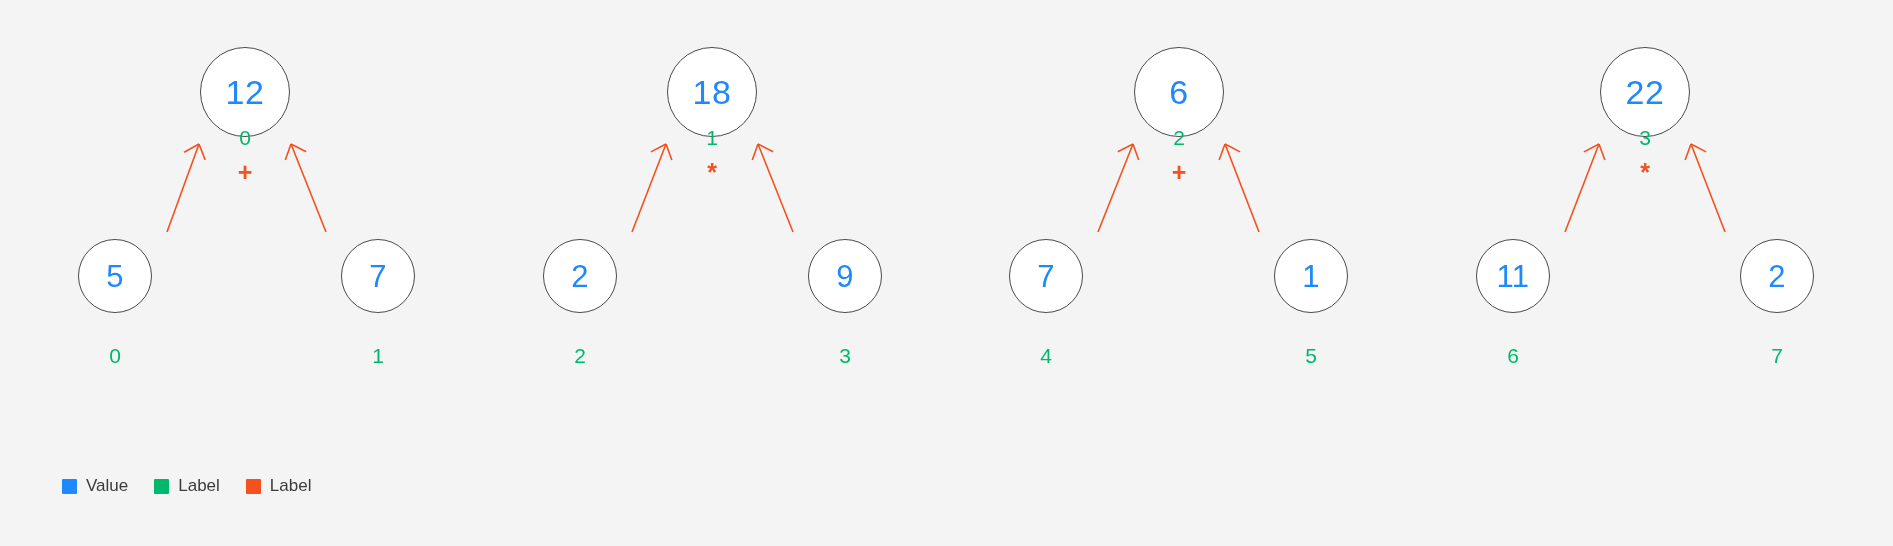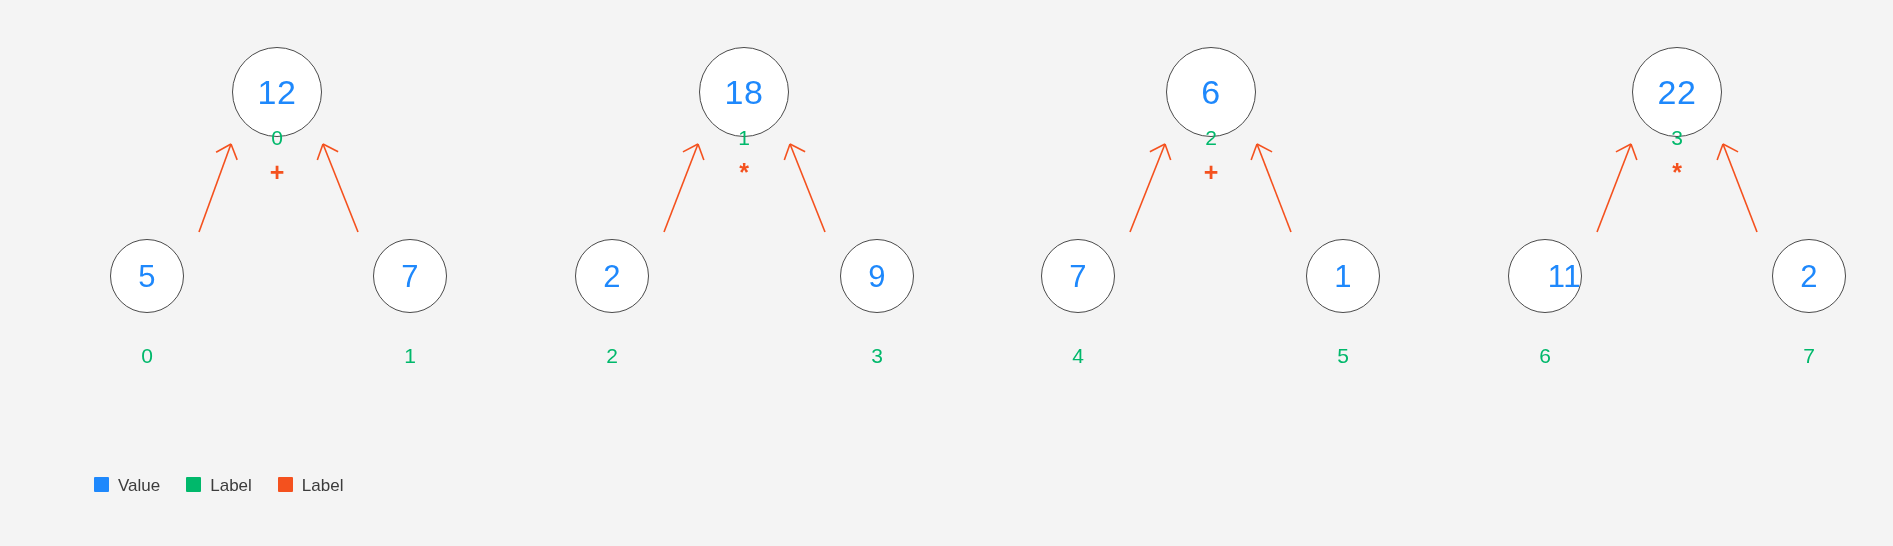--- a/index.html
+++ b/index.html
@@ -3,21 +3,21 @@
 <meta charset="utf-8">
 <style>
   html,body{margin:0;padding:0;}
   body{
     width:1893px;height:546px;
     background:#f4f4f4;
     font-family:"Liberation Sans", sans-serif;
     overflow:hidden;
     position:relative;
   }
-  #canvas{position:absolute;inset:0;margin-left:32px;}
+  #canvas{position:absolute;inset:0;}
   .svg-layer{position:absolute;left:0;top:0;width:1893px;height:546px;pointer-events:none;}
 
   .node{
     position:absolute;
     border-radius:50%;
     background:#ffffff;
     border:1.6px solid #4a4a4a;
     display:flex;align-items:center;justify-content:center;
     box-sizing:border-box;
   }
@@ -54,21 +54,21 @@
   }
 
   .legend{
     position:absolute;
     left:62px;
     top:477px;
     display:flex;
     align-items:center;
     gap:26px;
   }
-  .legend-item{display:flex;align-items:flex-start;gap:9px;}
+  .legend-item{display:flex;align-items:flex-end;gap:9px;}
   .legend-swatch{width:15px;height:15px;display:block;border-radius:1px;}
   .legend-label{
     font-size:17px;
     color:#3c3c3c;
     line-height:1;
   }
 </style>
 </head>
 <body>
 
@@ -151,21 +151,21 @@
       <div class="node node-leaf" style="left: 1274px; top: 239px;">
         <span class="node-value">1</span>
       </div>
       <div class="idx-label" style="left: 1179px; top: 127px;">2</div>
       <div class="idx-label" style="left: 1046px; top: 345px;">4</div>
       <div class="idx-label" style="left: 1311px; top: 345px;">5</div>
       <div class="gate-sym" style="left: 1179px; top: 160px;">+</div>
       <div class="node node-root" style="left: 1600px; top: 47px;">
         <span class="node-value">22</span>
       </div>
-      <div class="node node-leaf" style="left: 1476px; top: 239px; justify-content: flex-end;">
+      <div class="node node-leaf" style="left: 1476px; top: 239px;">
         <span class="node-value">11</span>
       </div>
       <div class="node node-leaf" style="left: 1740px; top: 239px;">
         <span class="node-value">2</span>
       </div>
       <div class="idx-label" style="left: 1645px; top: 127px;">3</div>
       <div class="idx-label" style="left: 1513px; top: 345px;">6</div>
       <div class="idx-label" style="left: 1777px; top: 345px;">7</div>
       <div class="gate-sym" style="left: 1645px; top: 160px;">*</div>
     </div>

